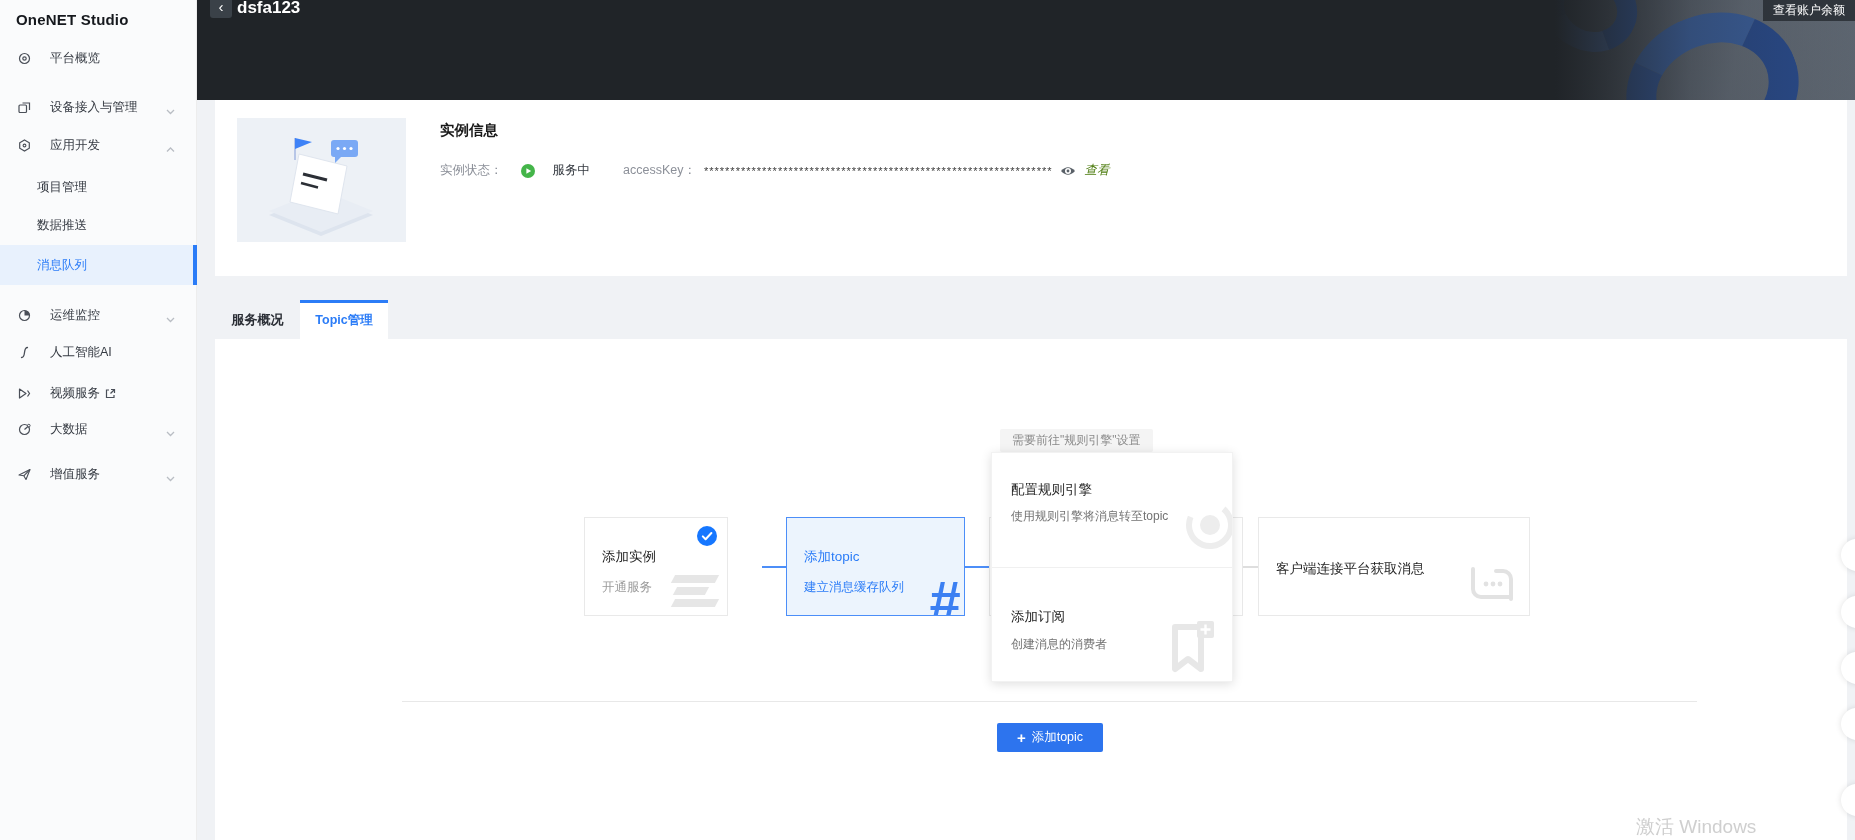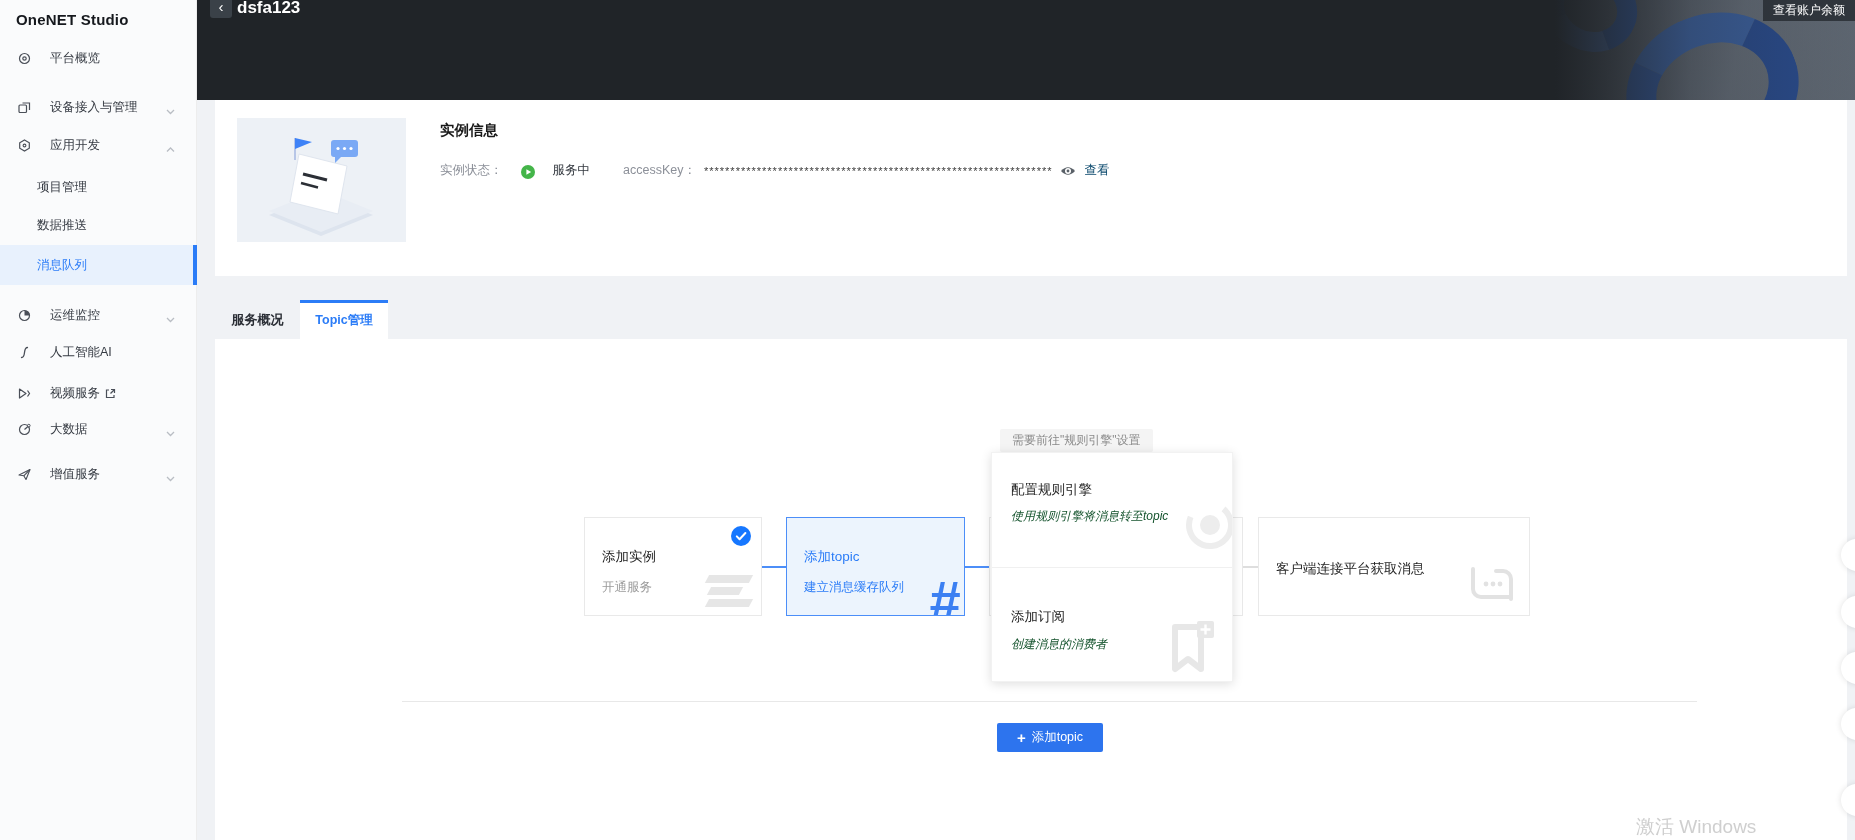--- a/index.html
+++ b/index.html
@@ -39,57 +39,57 @@
   .balance-btn { position:absolute; top:0; right:0; height:21px; line-height:21px; padding:0 10px; background:rgba(12,16,20,.55); color:#fff; font-size:12px; cursor:pointer; z-index:6; }
 
   
   #mbody { position:absolute; left:0; top:100px; width:1658px; height:740px; background:#f0f2f5; }
 
   
   .inst-panel { position:absolute; left:18px; right:8px; top:0; height:176px; background:#fff; }
   .illus { position:absolute; left:22px; top:18px; width:169px; height:124px; background:#edf1f6; }
   .inst-title { position:absolute; left:225px; top:21px; font-size:14.5px; font-weight:bold; color:#1a1a1a; }
   .inst-row { position:absolute; left:225px; top:62px; height:18px; font-size:12.5px; color:#8c9099; }
-  .status-group { position:absolute; left:0; top:0; display:flex; align-items:flex-end; gap:18px; white-space:nowrap; }
+  .status-group { position:absolute; left:0; top:0; display:flex; align-items:center; gap:18px; white-space:nowrap; }
   .key-group { position:absolute; left:183px; top:0; display:flex; align-items:center; gap:8px; white-space:nowrap; }
   .status-val { color:#33383f; }
   .key-mask { font-size:11px; letter-spacing:1px; color:#3c3c3c; }
-  .view-link { color:#0c4a6e; cursor:pointer; }
+  .view-link { color:#4d7c0f; cursor:pointer;font-style:italic; }
 
   
   .tab { position:absolute; top:200px; height:39px; text-align:center; cursor:pointer; }
   .tab-inactive { left:18px; width:85px; line-height:39px; font-size:13px; font-weight:bold; color:#2b2f36; }
   .tab-active { left:103px; width:88px; background:#fff; border-top:3px solid #2b7cf7; line-height:35px; font-size:12.5px; font-weight:bold; color:#2b7cf7; }
 
   
   .content-panel { position:absolute; left:18px; right:8px; top:239px; height:501px; background:#fff; overflow:hidden; }
   .fbox { position:absolute; height:99px; background:#fff; border:1px solid #e9e9e9; overflow:hidden; }
   .fbox .ftitle { position:absolute; left:17px; top:30px; font-size:13.5px; color:#262626; }
   .fbox .fsub { position:absolute; left:17px; top:61px; font-size:12.5px; color:#9b9b9b; }
-  .box1 { left:369px; top:178px; width:178px;padding-left:12px; }
+  .box1 { left:369px; top:178px; width:144px;padding-left:12px; }
   .box2 { left:571px; top:178px; width:179px; background:#ecf4fd; border-color:#4c8ef8; }
   .box2 .ftitle,.box2 .fsub { color:#2b7cf7; }
   .hash-badge { position:absolute; right:4px; bottom:-14px; font-size:56px; font-weight:bold; font-style:italic; color:#3c80f2; line-height:1; }
   .midbox { left:774px; top:178px; width:254px; }
   .box3 { left:1043px; top:178px; width:272px; }
   .box3 .ftitle { top:42px; }
   .conn { position:absolute; height:2px; top:227px; }
   .conn-blue { background:#4c8ef8; }
   .conn-gray { background:#dedede; }
   .c1 { left:547px; width:24px; } .c2 { left:750px; width:24px; } .c3 { left:1028px; width:25px; }
   .check-badge { position:absolute; right:10px; top:8px; width:20px; height:20px; }
   .bars { position:absolute; right:10px; bottom:8px; }
   .bars span { display:block; height:8px; background:#e6e6e6; transform:skewX(-28deg); margin-top:4px; }
   .bars .b1 { width:44px; } .bars .b2 { width:32px; margin-left:2px; } .bars .b3 { width:44px; }
 
   .tooltip { position:absolute; left:785px; top:90px; background:#f4f4f4; color:#8a8a8a; font-size:12px; padding:3px 12px; border-radius:2px; }
   .popup { position:absolute; left:776px; top:113px; width:242px; height:230px; background:#fff; box-shadow:0 2px 10px rgba(0,0,0,.13); border:1px solid #f2f2f2; overflow:hidden; z-index:5;padding-left:48px; }
   .popup .divider { position:absolute; left:0; right:0; top:114px; height:1px; background:#f0f0f0; }
   .ptitle { position:absolute; left:19px; font-size:13.5px; color:#262626; }
-  .pdesc { position:absolute; left:19px; font-size:12px; color:#14532d;font-style:italic; }
+  .pdesc { position:absolute; left:19px; font-size:12px; color:#737373; }
   .p1t { top:28px; } .p1d { top:55px; } .p2t { top:155px; } .p2d { top:183px; }
   .rule-ic { position:absolute; right:-10px; top:40px; }
   .book-ic { position:absolute; right:18px; top:168px; }
 
   .hr-line { position:absolute; left:187px; top:362px; width:1295px; height:1px; background:#e8e8e8; }
   .add-btn { position:absolute; left:782px; top:384px; width:106px; height:29px; background:#2d74ee; border:none; border-radius:2px; color:#fff; font-size:12.5px; cursor:pointer; display:flex; align-items:center; justify-content:center; gap:6px; font-family:inherit; }
   .plus { font-size:15px; font-weight:bold; line-height:1; }
 
   .watermark { position:absolute; left:1439px; top:714px; font-size:19px; color:#cfcfcf; white-space:nowrap; }
   .fab { position:absolute; right:-18px; width:32px; height:32px; border-radius:50%; background:#fff; box-shadow:0 0 6px rgba(0,0,0,.12); cursor:pointer; }

